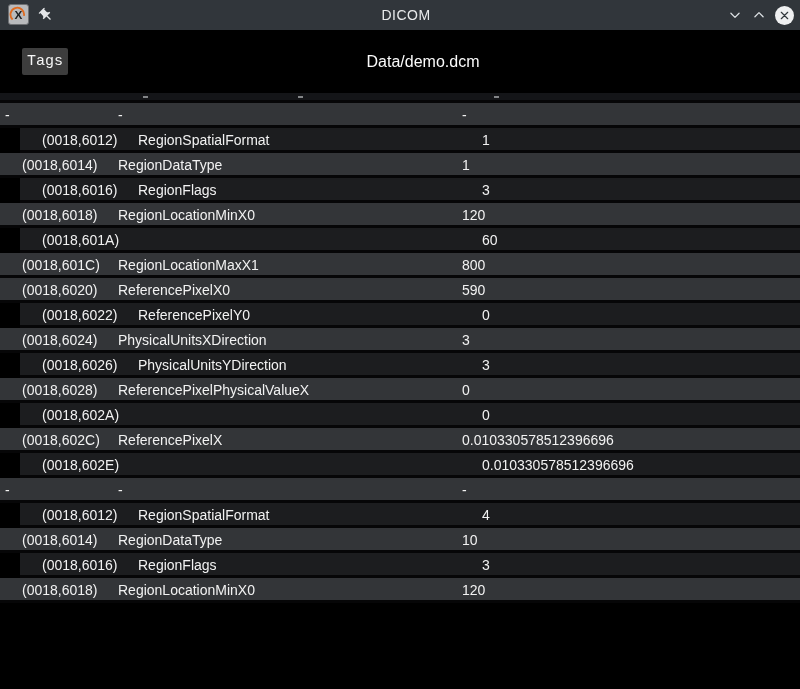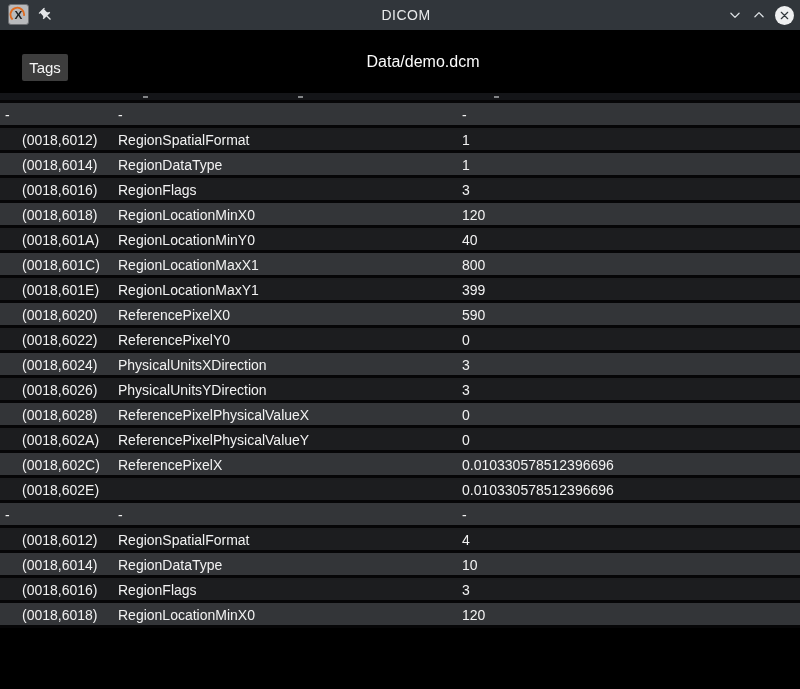--- a/index.html
+++ b/index.html
@@ -54,26 +54,26 @@
     display: flex; align-items: center; justify-content: center;
   }
 
   
   .header {
     height: 63px; flex: 0 0 63px;
     background: var(--header-bg, #000);
     position: relative;
   }
   .tags-button {
-    position: absolute; left: 22px; top: 24px;
+    position: absolute; left: 22px; top: 18px;
     width: 46px; height: 27px;
     background: var(--tags-button-bg, #3d3d3d);
     color: #f5f5f5;
     border: none; border-radius: 2px;
-    font-family: Liberation Sans, sans-serif;
+    font-family: Liberation Mono, monospace;
     font-size: 15px;
     line-height: 27px; text-align: center;
     padding: 0;
   }
   .file-title {
     position: absolute; left: 0; right: 0; top: 50%;
     transform: translateY(-50%);
     padding-left: 46px;
     text-align: center;
     color: #fbfbfb;
@@ -95,21 +95,21 @@
   .trow {
     height: 25px;
     border-bottom: 3px solid var(--row-separator, #060607);
     position: relative;
     color: var(--text, #f2f2f2);
     font-size: 14px;
     line-height: 25px;
     white-space: nowrap;
   }
   .trow.light { background: var(--row-light, #333538); }
-  .trow.dark  { background: var(--row-dark, #1c1d1f); }
+  .trow.dark  { background: var(--row-dark, #1c1d1f); margin-left: 20px; }
   .cell { position: absolute; top: 0; }
   .cell-tag   { left: 22px; }
   .trow.group .cell-tag { left: 5px; }
   .cell-name  { left: 118px; }
   .cell-value { left: 462px; }
 </style>
 </head>
 <body>
 
 <div class="window">
@@ -178,33 +178,27 @@
           <span class="cell cell-name">RegionFlags</span>
           <span class="cell cell-value">3</span>
         </div>
         <div class="trow light">
           <span class="cell cell-tag">(0018,6018)</span>
           <span class="cell cell-name">RegionLocationMinX0</span>
           <span class="cell cell-value">120</span>
         </div>
         <div class="trow dark">
           <span class="cell cell-tag">(0018,601A)</span>
-          <span class="cell cell-name">RegionLocationMinY0</span>
-          <span class="cell cell-value">40</span>
+          <span class="cell cell-value">60</span>
         </div>
         <div class="trow light">
           <span class="cell cell-tag">(0018,601C)</span>
           <span class="cell cell-name">RegionLocationMaxX1</span>
           <span class="cell cell-value">800</span>
         </div>
-        <div class="trow dark">
-          <span class="cell cell-tag">(0018,601E)</span>
-          <span class="cell cell-name">RegionLocationMaxY1</span>
-          <span class="cell cell-value">399</span>
-        </div>
         <div class="trow light">
           <span class="cell cell-tag">(0018,6020)</span>
           <span class="cell cell-name">ReferencePixelX0</span>
           <span class="cell cell-value">590</span>
         </div>
         <div class="trow dark">
           <span class="cell cell-tag">(0018,6022)</span>
           <span class="cell cell-name">ReferencePixelY0</span>
           <span class="cell cell-value">0</span>
         </div>
@@ -218,21 +212,20 @@
           <span class="cell cell-name">PhysicalUnitsYDirection</span>
           <span class="cell cell-value">3</span>
         </div>
         <div class="trow light">
           <span class="cell cell-tag">(0018,6028)</span>
           <span class="cell cell-name">ReferencePixelPhysicalValueX</span>
           <span class="cell cell-value">0</span>
         </div>
         <div class="trow dark">
           <span class="cell cell-tag">(0018,602A)</span>
-          <span class="cell cell-name">ReferencePixelPhysicalValueY</span>
           <span class="cell cell-value">0</span>
         </div>
         <div class="trow light">
           <span class="cell cell-tag">(0018,602C)</span>
           <span class="cell cell-name">ReferencePixelX</span>
           <span class="cell cell-value">0.010330578512396696</span>
         </div>
         <div class="trow dark">
           <span class="cell cell-tag">(0018,602E)</span>
           <span class="cell cell-value">0.010330578512396696</span>

